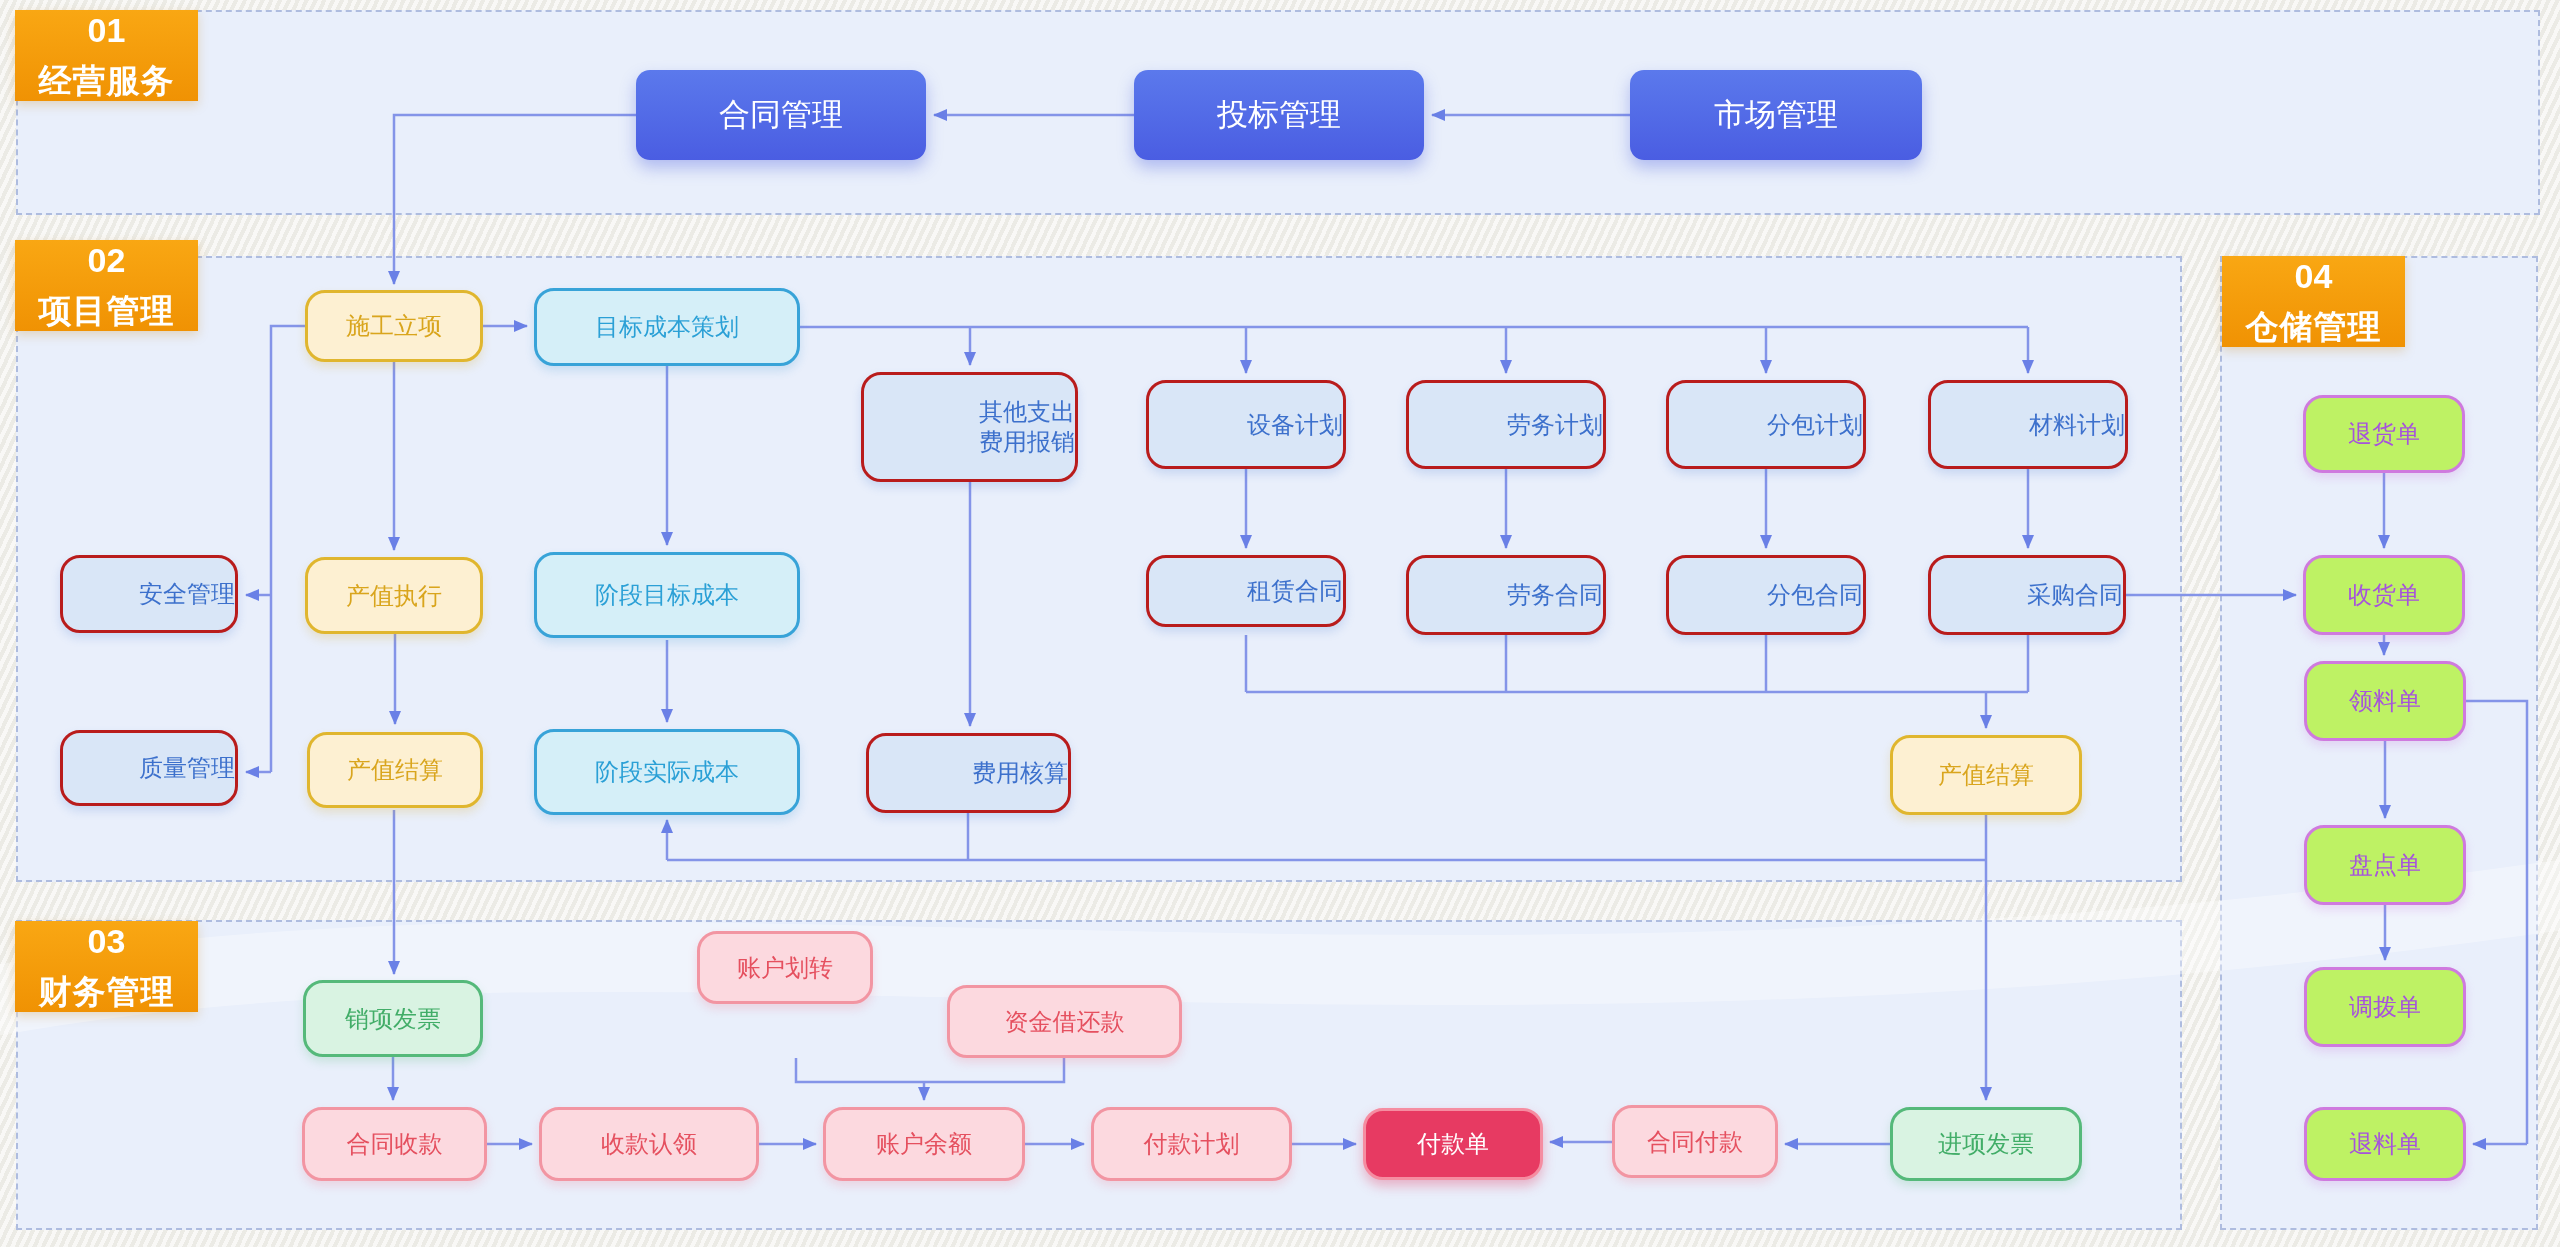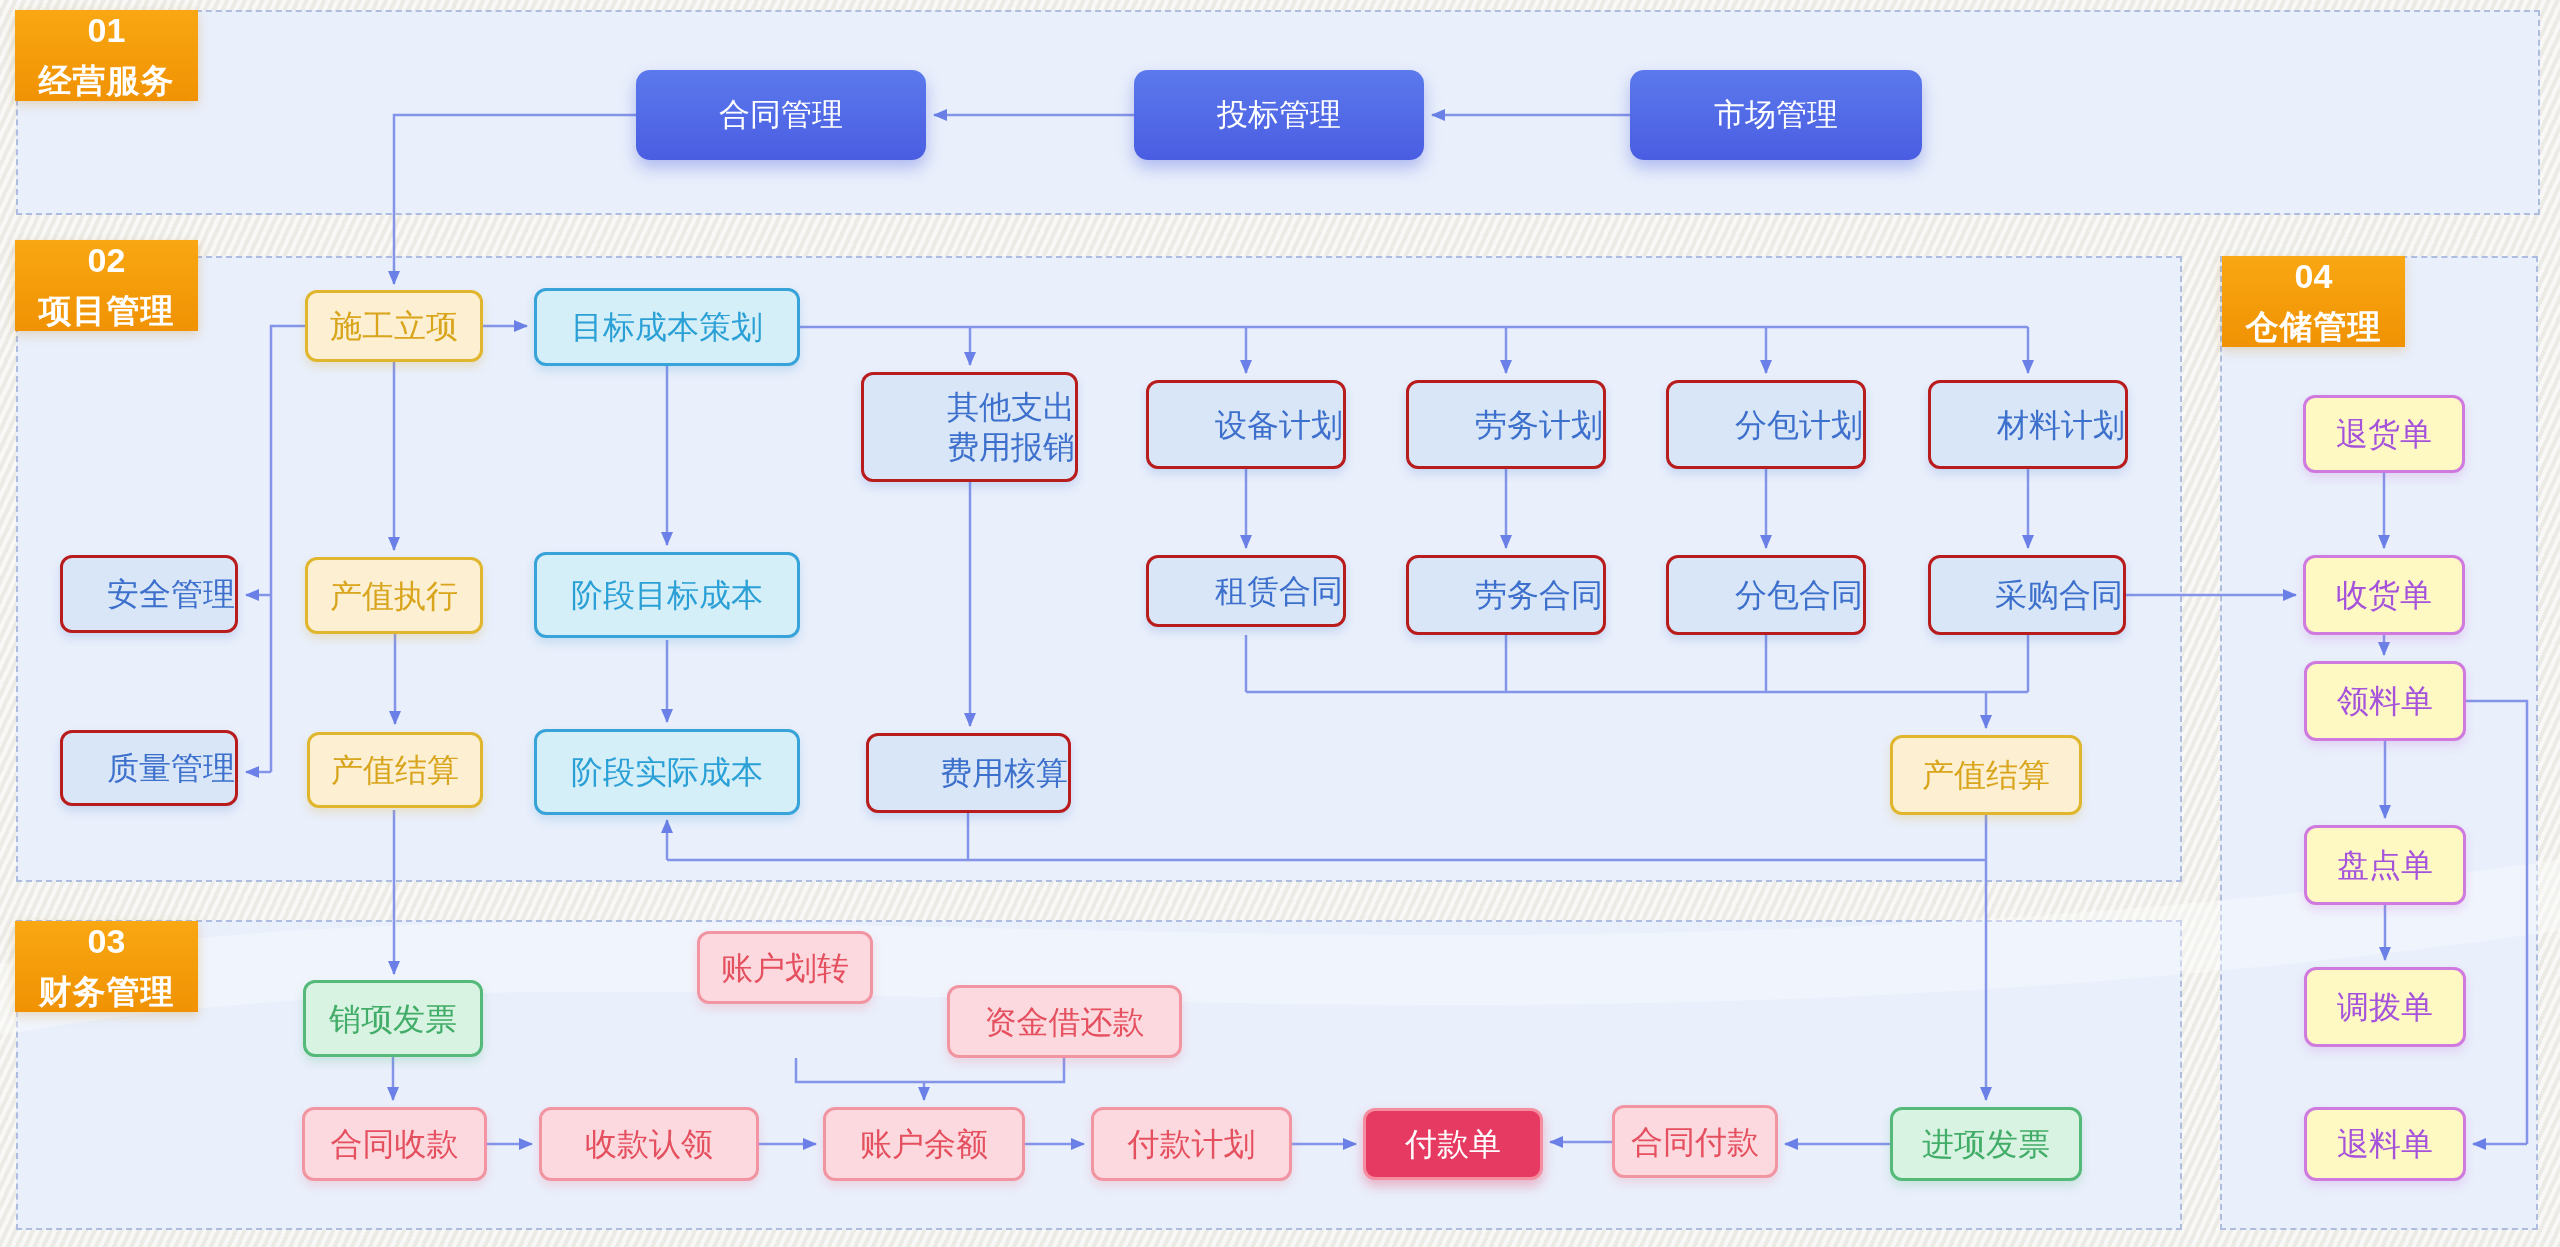--- a/index.html
+++ b/index.html
@@ -21,35 +21,35 @@
     color:#fff;text-align:center;font-weight:bold;
     display:flex;flex-direction:column;justify-content:space-between;line-height:40px;
     box-shadow:0 4px 10px rgba(200,130,20,.25);
   }
   .sec-num{font-size:34px;}
   .sec-title{font-size:33px;letter-spacing:1px;}
   
   .node{
     position:absolute;z-index:2;box-sizing:border-box;
     display:flex;align-items:center;justify-content:center;
-    border-radius:12px;font-size:32px;font-weight:500;text-align:center;
+    border-radius:20px;font-size:24px;font-weight:500;text-align:center;
     white-space:pre-line;line-height:1.25;
   }
   .primary{
     background:linear-gradient(180deg,#5b79ec,#4a5de2);color:#ffffff;
     border-radius:14px;font-size:31px;
     box-shadow:0 8px 16px rgba(70,90,220,.35);
   }
   .gold{background:#fdf0d2;border:3px solid #e0b62e;color:#d9a51d;box-shadow:0 5px 10px rgba(215,170,45,.22);}
   .cyan{background:#d5eff8;border:3px solid #38a3d8;color:#2ba0d6;box-shadow:0 5px 10px rgba(60,150,210,.2);}
   .bluelight{background:#d9e6f7;border:3px solid #b91c1c;color:#3c70cc;box-shadow:0 5px 10px rgba(85,130,215,.22);justify-content:flex-end;}
   .green{background:#d9f3e2;border:3px solid #55b97a;color:#42ad68;box-shadow:0 5px 10px rgba(85,185,122,.22);}
   .pink{background:#fcd9df;border:3px solid #f295a2;color:#e5505f;box-shadow:0 5px 10px rgba(240,120,140,.22);}
   .crimson{background:#e73a62;border:3px solid #f58da1;color:#ffffff;box-shadow:0 6px 12px rgba(230,60,100,.35);}
-  .magenta{background:#fef9c3;border:3px solid #cf7ade;color:#a653dc;box-shadow:0 5px 10px rgba(200,115,220,.22);}
+  .magenta{background:#bef264;border:3px solid #cf7ade;color:#a653dc;box-shadow:0 5px 10px rgba(200,115,220,.22);}
 </style>
 </head>
 <body>
 
 <div id="canvas">
 
   <div class="section" style="left:16px;top:10px;width:2524px;height:205px"></div>
   <div class="section" style="left:16px;top:256px;width:2166px;height:626px"></div>
   <div class="section" style="left:16px;top:920px;width:2166px;height:310px"></div>
   <div class="section" style="left:2220px;top:256px;width:318px;height:974px"></div>

